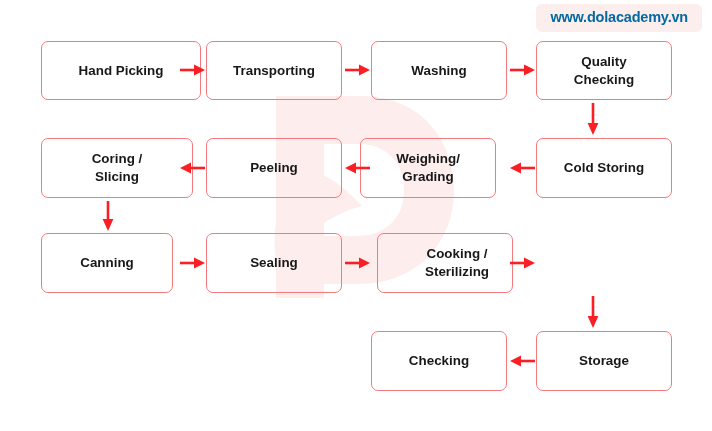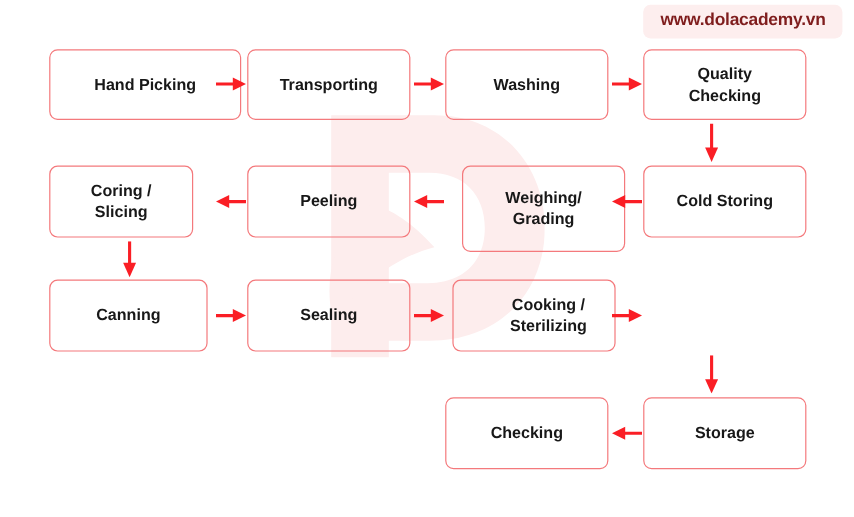--- a/index.html
+++ b/index.html
@@ -30,21 +30,21 @@
   }
 
   
   #site-url {
     position: absolute;
     right: 10px;
     top: 4px;
     padding: 5px 14px 7px 14px;
     background: #fdeeee;
     border-radius: 6px;
-    color: #7f1d1d;
+    color: #0369a1;
     font-size: 14.5px;
     font-weight: bold;
     letter-spacing: -0.2px;
     white-space: nowrap;
     z-index: 3;
   }
 
   
   .node {
     position: absolute;
@@ -96,28 +96,28 @@
     <span class="label">Transporting</span>
   </div>
   <div class="node" style="left:371px; top:41px;  width:136px; height:59px;">
     <span class="label">Washing</span>
   </div>
   <div class="node" style="left:536px; top:41px;  width:136px; height:59px;">
     <span class="label">Quality
 Checking</span>
   </div>
 
-  <div class="node" style="left:41px;  top:138px; width:120px; height:60px;">
+  <div class="node" style="left:41px;  top:138px; width:152px; height:60px;">
     <span class="label">Coring /
 Slicing</span>
   </div>
   <div class="node" style="left:206px; top:138px; width:136px; height:60px;">
     <span class="label">Peeling</span>
   </div>
-  <div class="node" style="left:385px; top:138px; width:136px; height:72px;">
+  <div class="node" style="left:360px; top:138px; width:136px; height:60px;">
     <span class="label">Weighing/
 Grading</span>
   </div>
   <div class="node" style="left:536px; top:138px; width:136px; height:60px;">
     <span class="label">Cold Storing</span>
   </div>
 
   <div class="node" style="left:41px;  top:233px; width:132px; height:60px;">
     <span class="label">Canning</span>
   </div>

